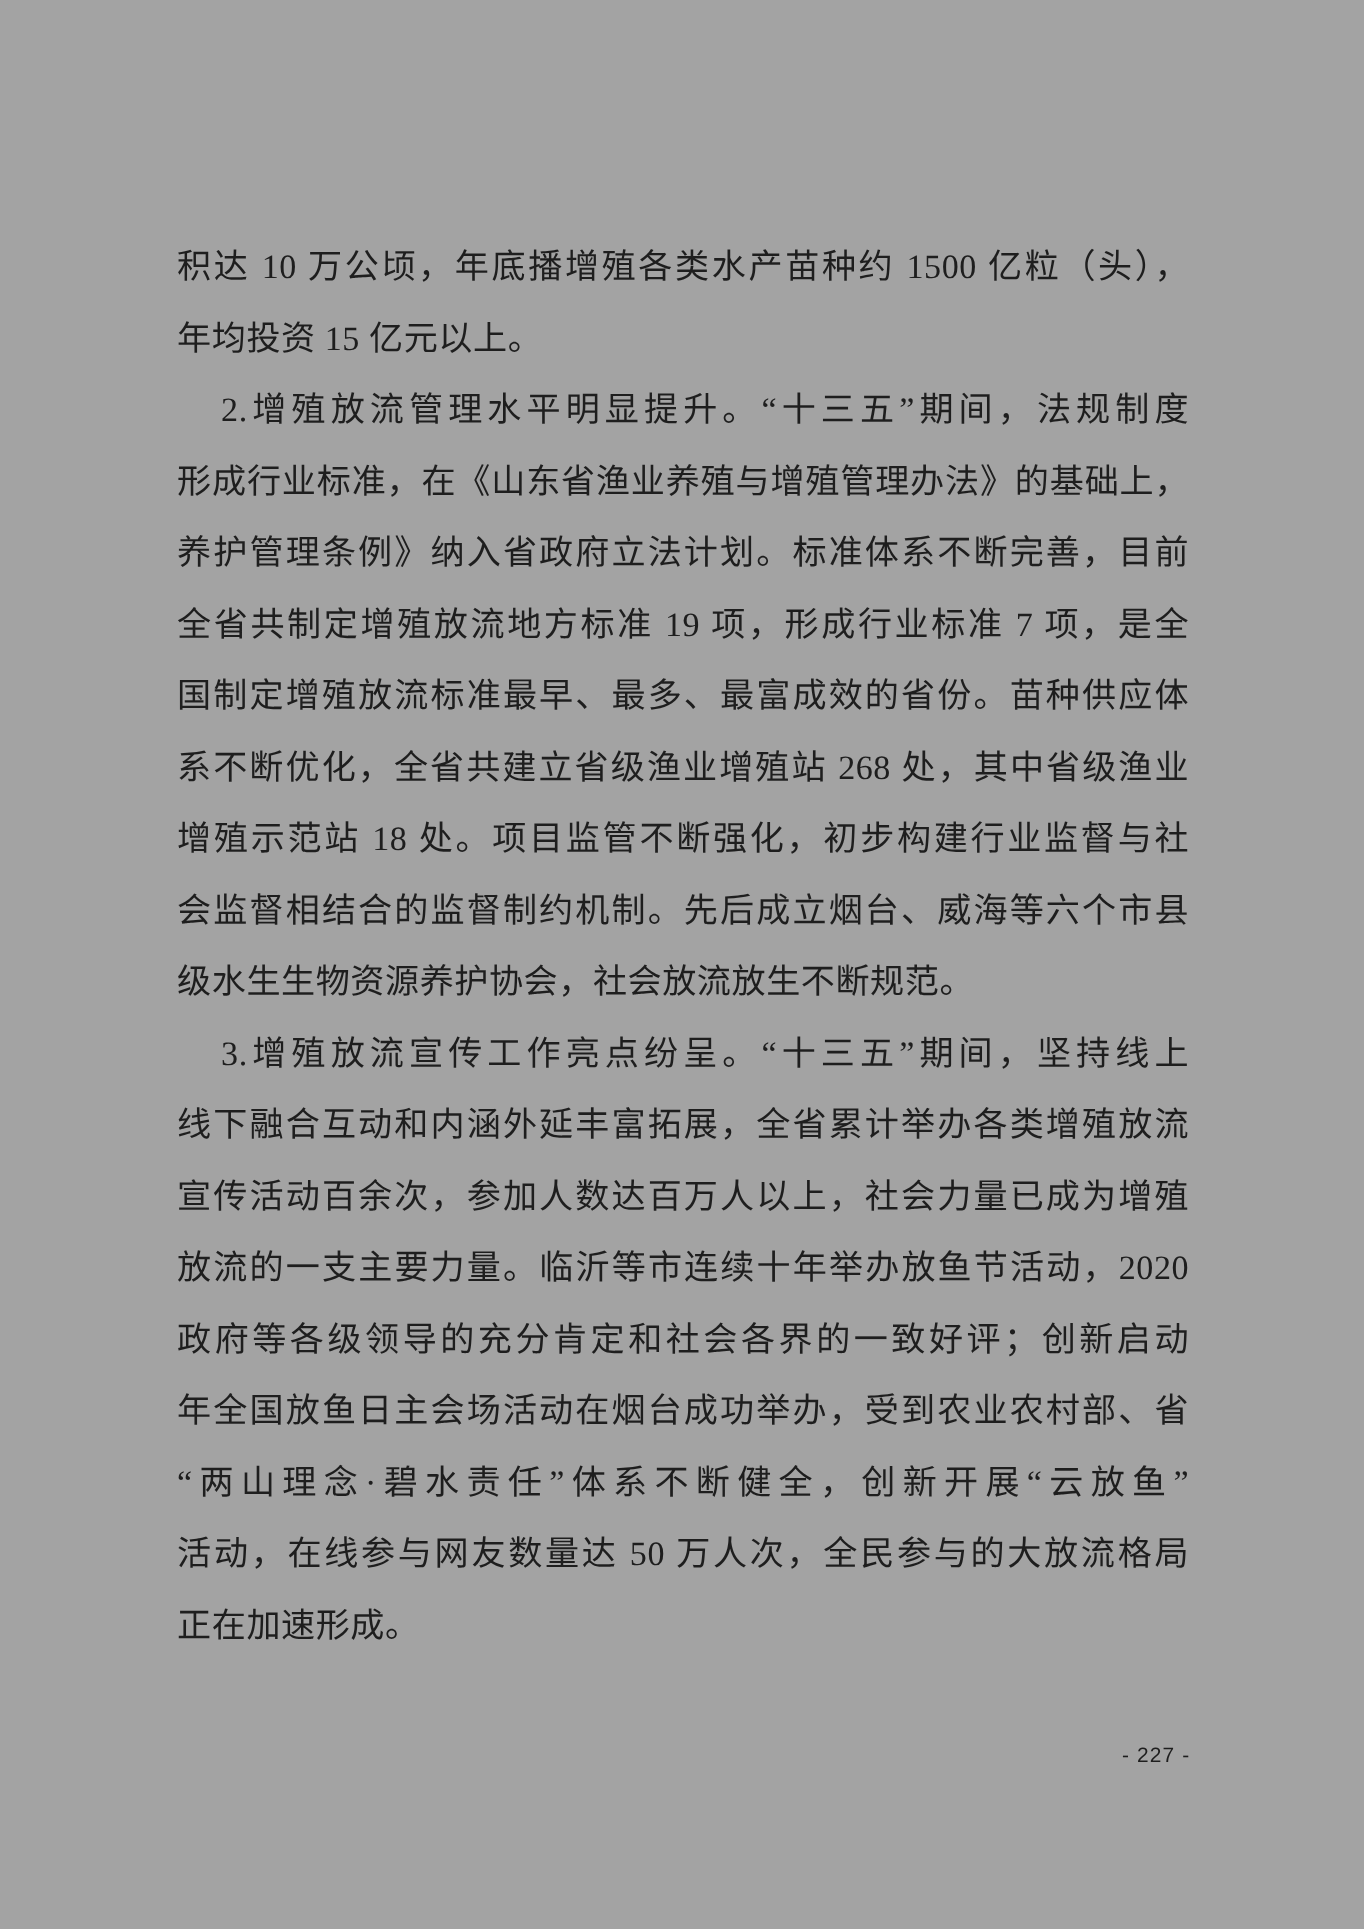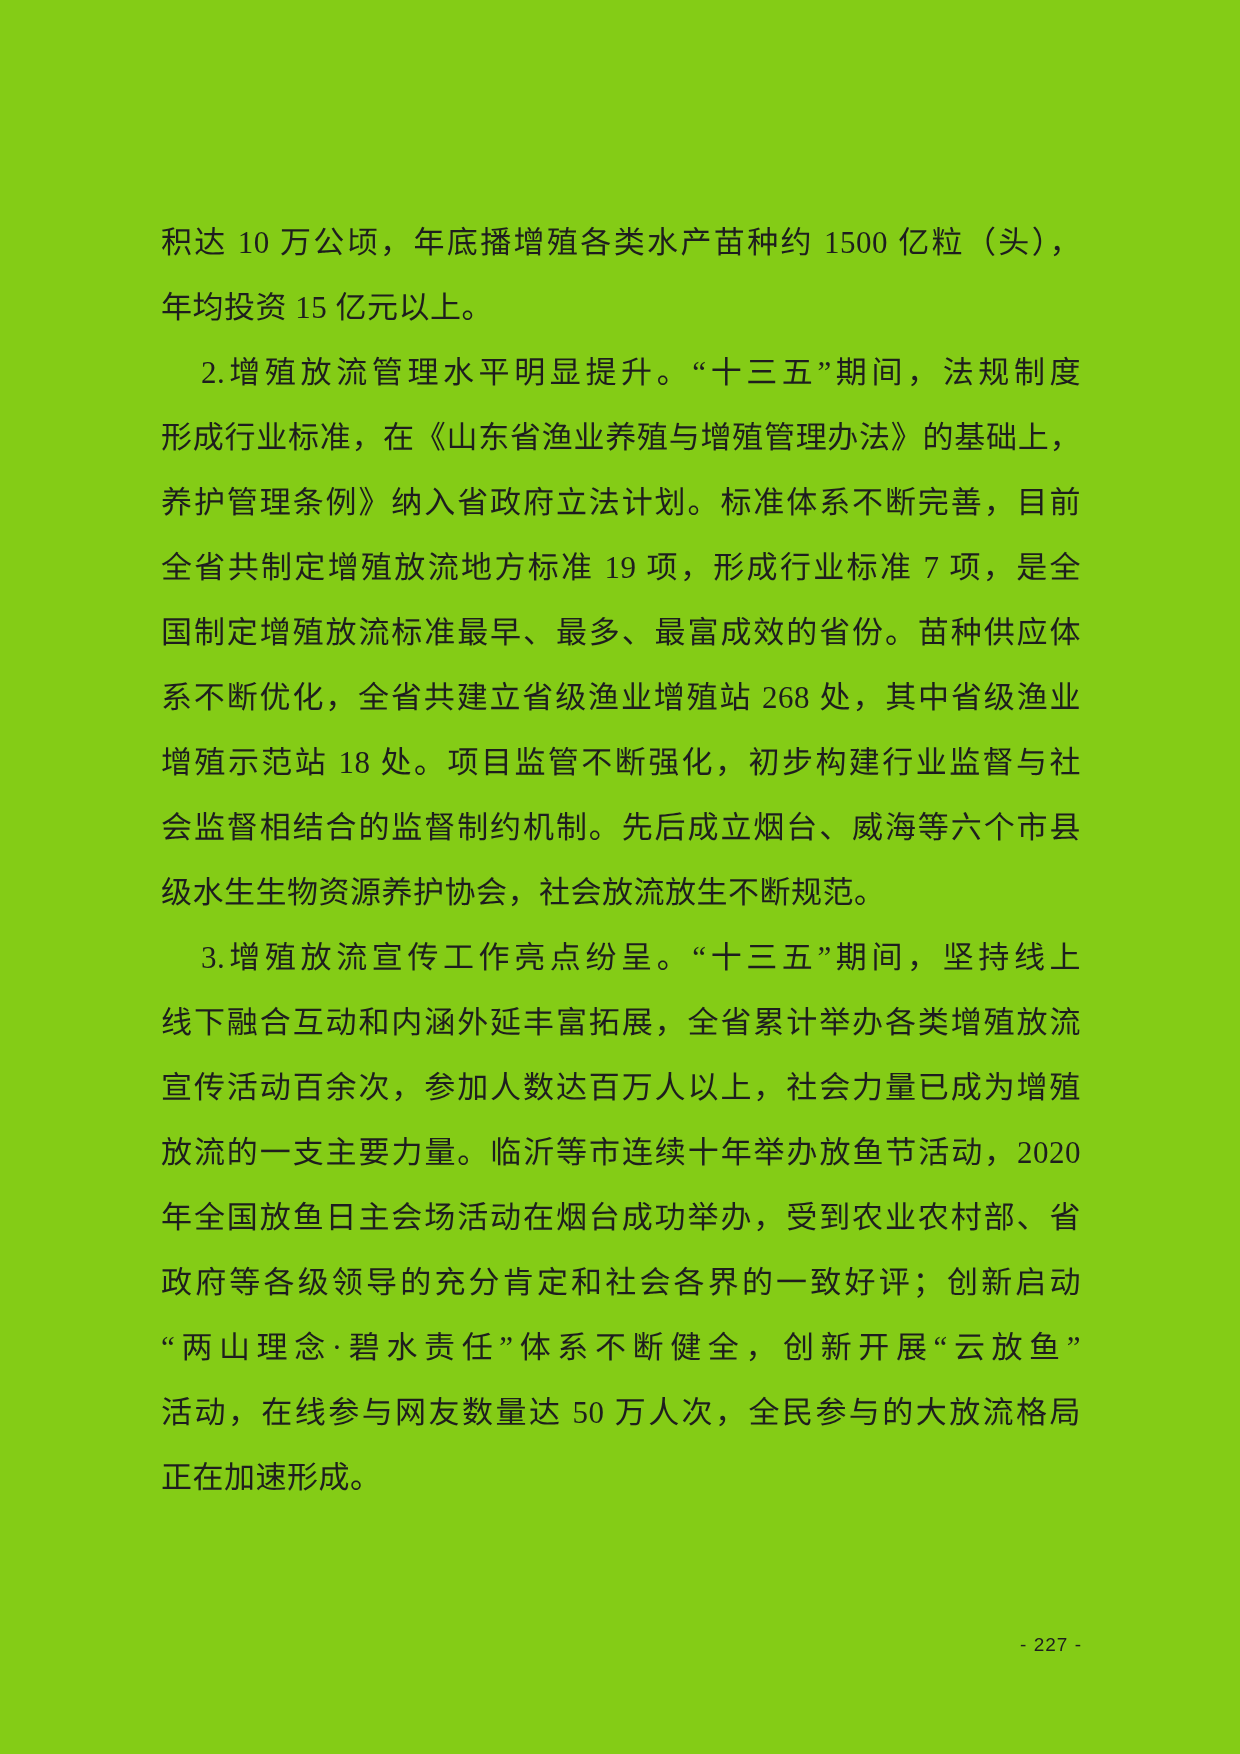--- a/index.html
+++ b/index.html
@@ -12,21 +12,21 @@
     width: 1240px;
     height: 1754px;
     position: relative;
     overflow: hidden;
     font-family: "Liberation Serif", serif;
     color: #1e1e1e;
   }
   .page {
     position: absolute;
     inset: 0;
-    background: #84cc16;
+    background: #a3a3a3;
   }
   .text-block {
     position: absolute;
     left: 161px;
     top: 210px;
     width: 920px;
   }
   .line {
     font-size: 31px;
     line-height: 65px;
@@ -39,21 +39,21 @@
     overflow: visible;
   }
   .line.last {
     text-align-last: left;
   }
   .line.first {
     text-indent: 40px;
   }
   .page-number {
     position: absolute;
-    top: 1633px;
+    top: 1585px;
     right: 158px;
     font-family: "Liberation Sans", sans-serif;
     font-size: 19px;
     line-height: 24px;
     color: #1e1e1e;
     letter-spacing: 1px;
   }
 </style>
 </head>
 <body>
@@ -68,20 +68,20 @@
       <div class="line">全省共制定增殖放流地方标准 19 项，形成行业标准 7 项，是全</div>
       <div class="line">国制定增殖放流标准最早、最多、最富成效的省份。苗种供应体</div>
       <div class="line">系不断优化，全省共建立省级渔业增殖站 268 处，其中省级渔业</div>
       <div class="line">增殖示范站 18 处。项目监管不断强化，初步构建行业监督与社</div>
       <div class="line">会监督相结合的监督制约机制。先后成立烟台、威海等六个市县</div>
       <div class="line last">级水生生物资源养护协会，社会放流放生不断规范。</div>
       <div class="line first">3.增殖放流宣传工作亮点纷呈。“十三五”期间，坚持线上</div>
       <div class="line">线下融合互动和内涵外延丰富拓展，全省累计举办各类增殖放流</div>
       <div class="line">宣传活动百余次，参加人数达百万人以上，社会力量已成为增殖</div>
       <div class="line">放流的一支主要力量。临沂等市连续十年举办放鱼节活动，2020</div>
+      <div class="line">政府等各级领导的充分肯定和社会各界的一致好评；创新启动</div>
       <div class="line">年全国放鱼日主会场活动在烟台成功举办，受到农业农村部、省</div>
-      <div class="line">政府等各级领导的充分肯定和社会各界的一致好评；创新启动</div>
       <div class="line">“两山理念·碧水责任”体系不断健全，创新开展“云放鱼”</div>
       <div class="line">活动，在线参与网友数量达 50 万人次，全民参与的大放流格局</div>
       <div class="line last">正在加速形成。</div>
     </div>
   <div class="page-number">- 227 -</div>
 </div>
 
 </body></html>

